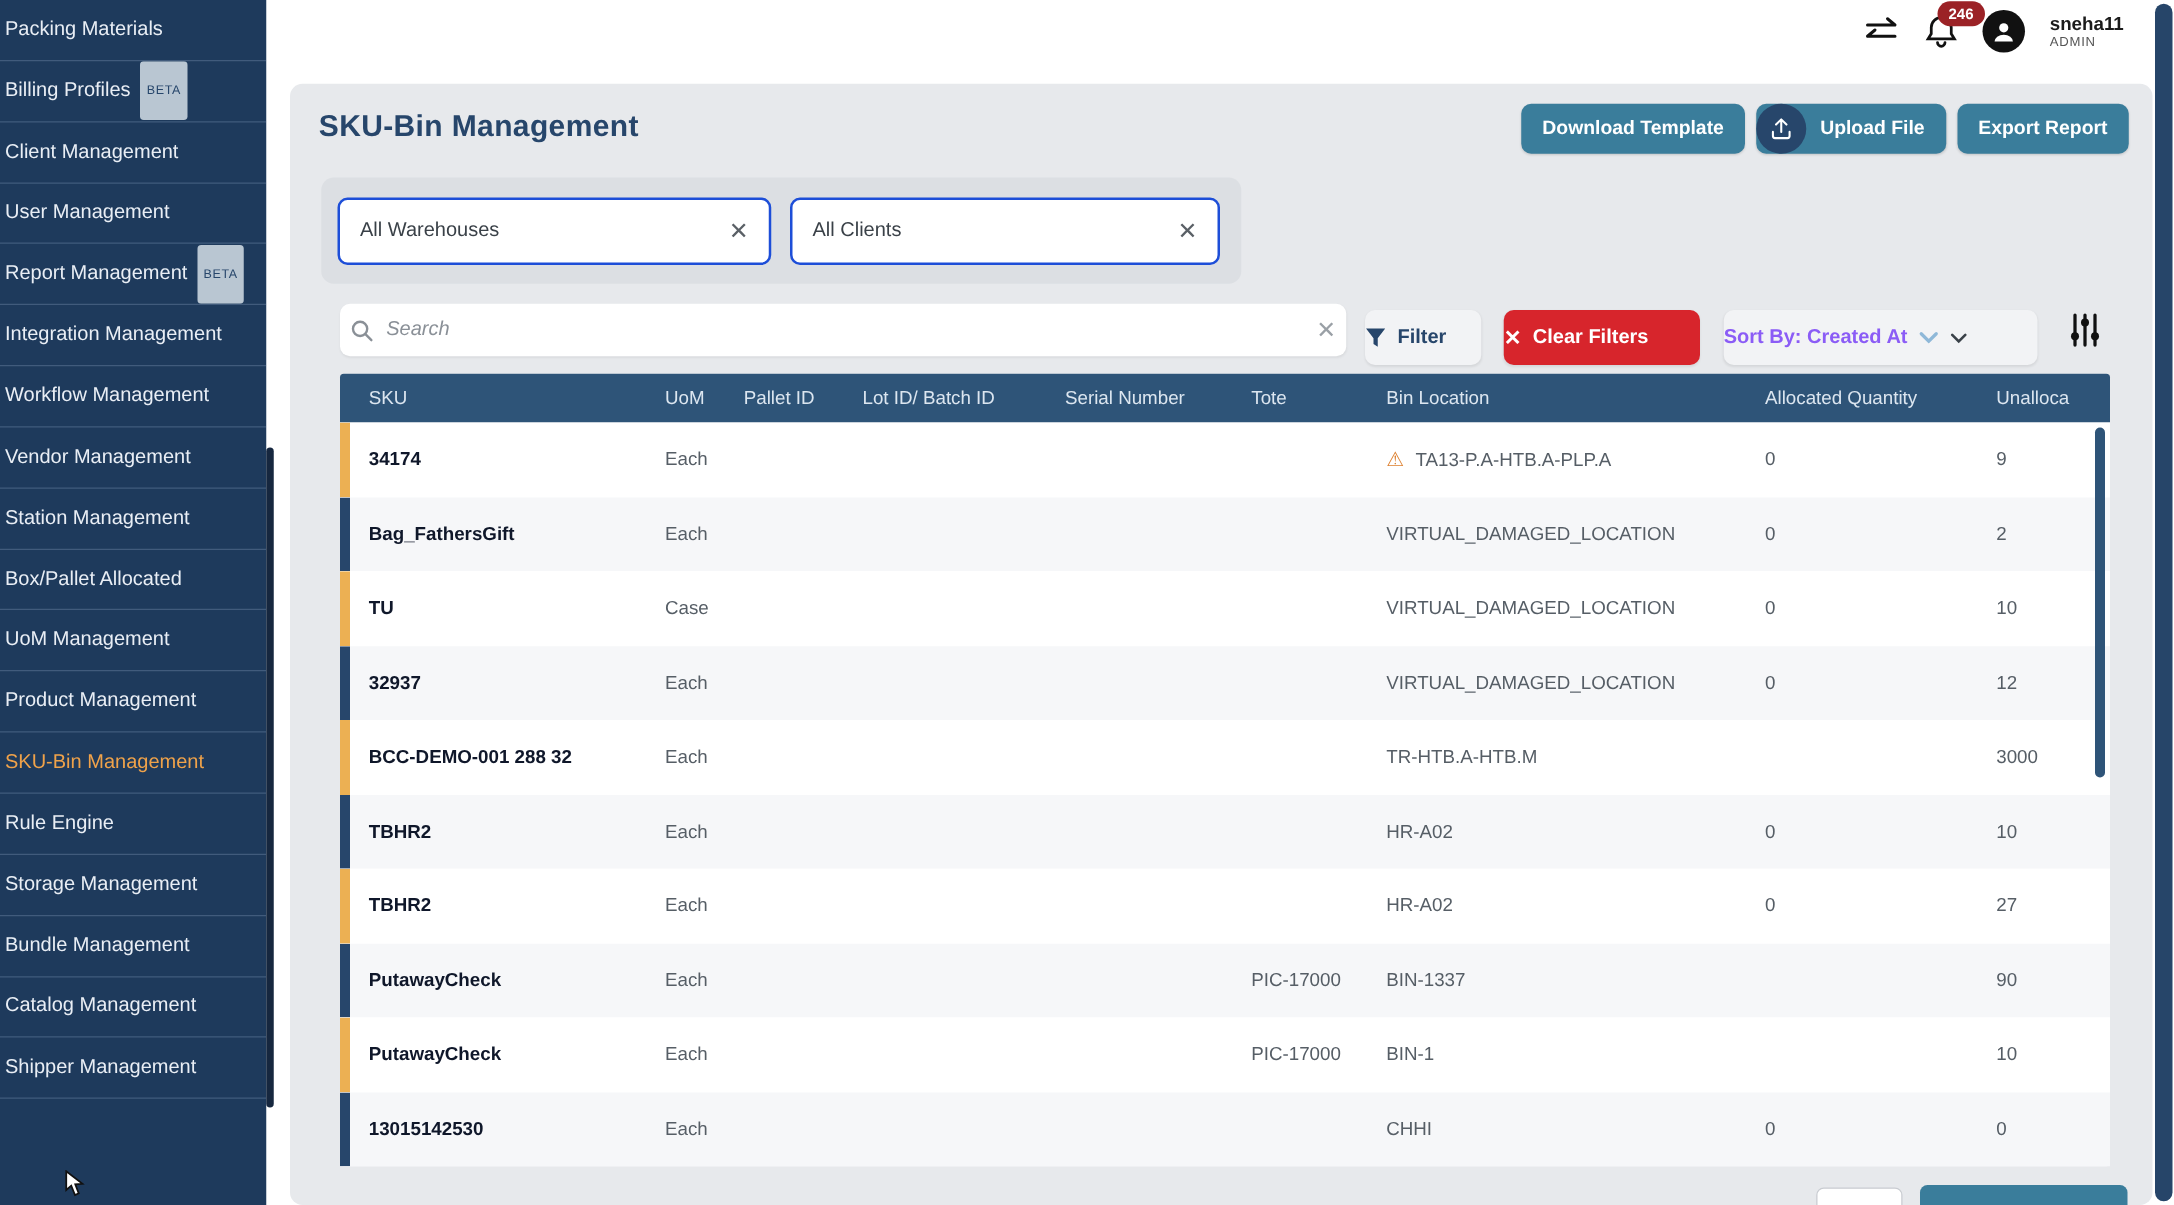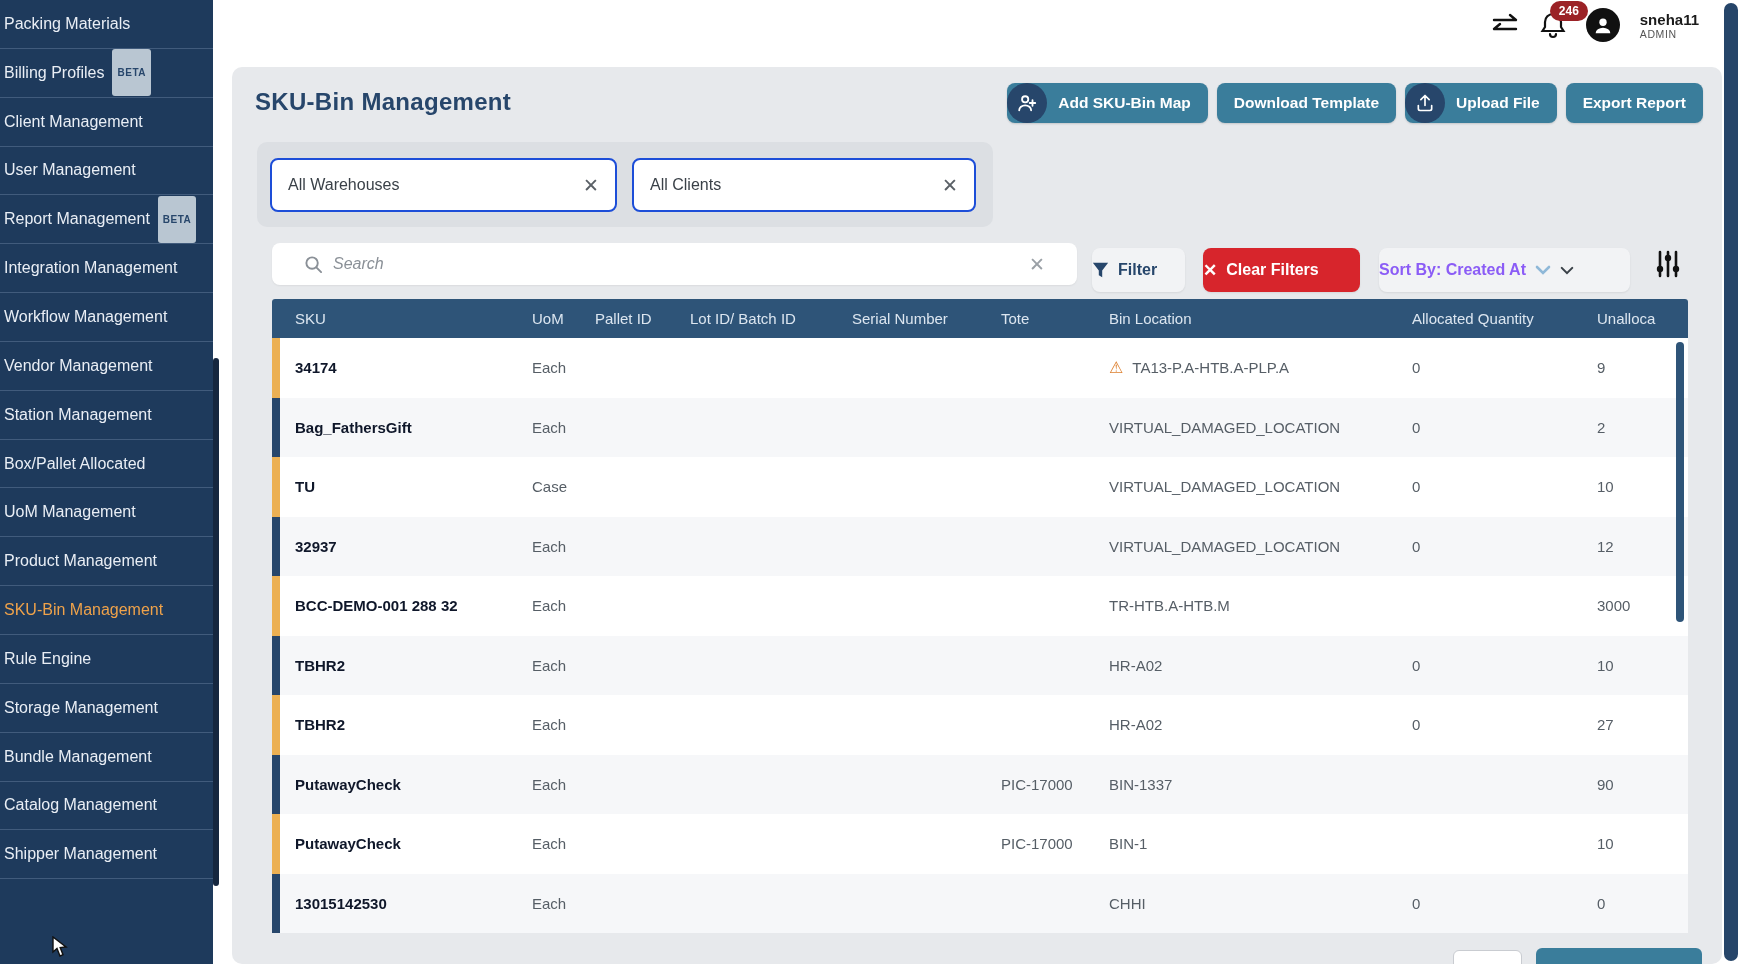--- a/index.html
+++ b/index.html
@@ -4,21 +4,21 @@
 <style>
   html,body{margin:0;padding:0}
   body{width:1739px;height:964px;position:relative;background:#fff;
        font-family:"Liberation Sans",sans-serif;overflow:hidden}
 
   
   .sidebar{position:absolute;left:0;top:0;width:213px;height:964px;background:#1e3a5c;overflow:hidden}
   .side-item{height:48.85px;box-sizing:border-box;display:flex;align-items:center;padding-left:4px;
              color:#e9eef5;font-size:16px;border-bottom:1px solid rgba(141,163,192,.32);white-space:nowrap;overflow:hidden}
   .side-item.active{color:#efa24a}
-  .beta{background:#b9c6d2;color:#27466b;font-size:10px;font-weight:bold;padding:18px 5px;
+  .beta{background:#b9c6d2;color:#27466b;font-size:10px;font-weight:normal;padding:18px 5px;
         border-radius:3px;margin-left:8px;letter-spacing:.5px;flex:0 0 auto}
   .side-thumb{position:absolute;left:213px;top:358px;width:6px;height:528px;background:#16273f;border-radius:3px}
 
   
   .user-cluster{position:absolute;top:8px;right:40px;display:flex;align-items:center;gap:20px}
   .badge{position:absolute;top:-9px;left:10px;background:#9b2226;color:#fff;font-size:12px;font-weight:bold;
          padding:3px 9px;border-radius:11px}
   .bell-wrap{position:relative}
   .avatar{width:34px;height:34px;border-radius:50%;background:#111;display:flex;align-items:center;justify-content:center}
   .uname{font-size:15px;color:#1b1b1b;font-weight:600;line-height:17px}
@@ -42,21 +42,21 @@
   
   .filter-panel{position:absolute;left:25px;top:75px;width:736px;height:85px;background:#dcdfe3;border-radius:10px}
   .dd{position:absolute;top:16px;height:54px;box-sizing:border-box;background:#fff;border:2px solid #1d4ed8;border-radius:8px;
       display:flex;align-items:center;justify-content:space-between;padding:0 16px;font-size:16px;color:#3a4148}
   .dd .x{color:#5a6066;font-size:19px}
   .dd1{left:13px;width:347px}
   .dd2{left:375px;width:344px}
 
   
   .search{position:absolute;left:40px;top:176px;width:805px;height:42px;box-sizing:border-box;background:#fff;border-radius:8px;
-          display:flex;align-items:center;padding:0 32px;box-shadow:0 1px 2px rgba(0,0,0,.06)}
+          display:flex;align-items:center;padding:0 8px;box-shadow:0 1px 2px rgba(0,0,0,.06)}
   .search .ph{flex:1;margin-left:10px;color:#8a9097;font-size:16px;font-style:italic}
   .search .x{color:#9aa0a6;font-size:19px}
   .ctl{position:absolute;top:181px;height:44px;border-radius:8px;display:flex;align-items:center;
        gap:9px;font-size:16px;font-weight:600;box-shadow:0 1px 2px rgba(0,0,0,.08)}
   .btn-filter{left:860px;width:93px;background:#f2f3f5;color:#27466b}
   .btn-clear{left:971px;width:157px;background:#d7252c;color:#fff}
   .btn-clear .x{font-weight:bold;font-size:17px}
   .sort{left:1147px;width:251px;background:#f2f3f5;color:#8b5cf6}
   .sliders{position:absolute;left:1418px;top:179px;width:36px;height:36px;display:flex;align-items:center;justify-content:center}
 
@@ -206,30 +206,20 @@
   <span>
     <div class="uname">sneha11</div>
     <div class="urole">ADMIN</div>
   </span>
 </div>
 
 <div class="panel">
   <div class="page-title">SKU-Bin Management</div>
 
   <div class="actions">
-    <div class="btn has-icon">
-      <span class="icon-circle">
-        <svg width="22" height="22" viewBox="0 0 24 24" fill="none" stroke="#fff" stroke-width="2" stroke-linecap="round">
-          <circle cx="10" cy="8" r="3.4"></circle>
-            <path d="M3.5 20 a6.5 5.5 0 0 1 13 0"></path>
-            <path d="M18 9 v6 M15 12 h6"></path>
-        </svg>
-      </span>
-      <span>Add SKU-Bin Map</span>
-    </div>
     <div class="btn">
       <span>Download Template</span>
     </div>
     <div class="btn has-icon">
       <span class="icon-circle">
         <svg width="20" height="20" viewBox="0 0 24 24" fill="none" stroke="#fff" stroke-width="2" stroke-linecap="round" stroke-linejoin="round">
           <path d="M12 15 V4 M7 8 L12 3 L17 8"></path>
             <path d="M4 15 v4 a2 2 0 0 0 2 2 h12 a2 2 0 0 0 2-2 v-4"></path>
         </svg>
       </span>

